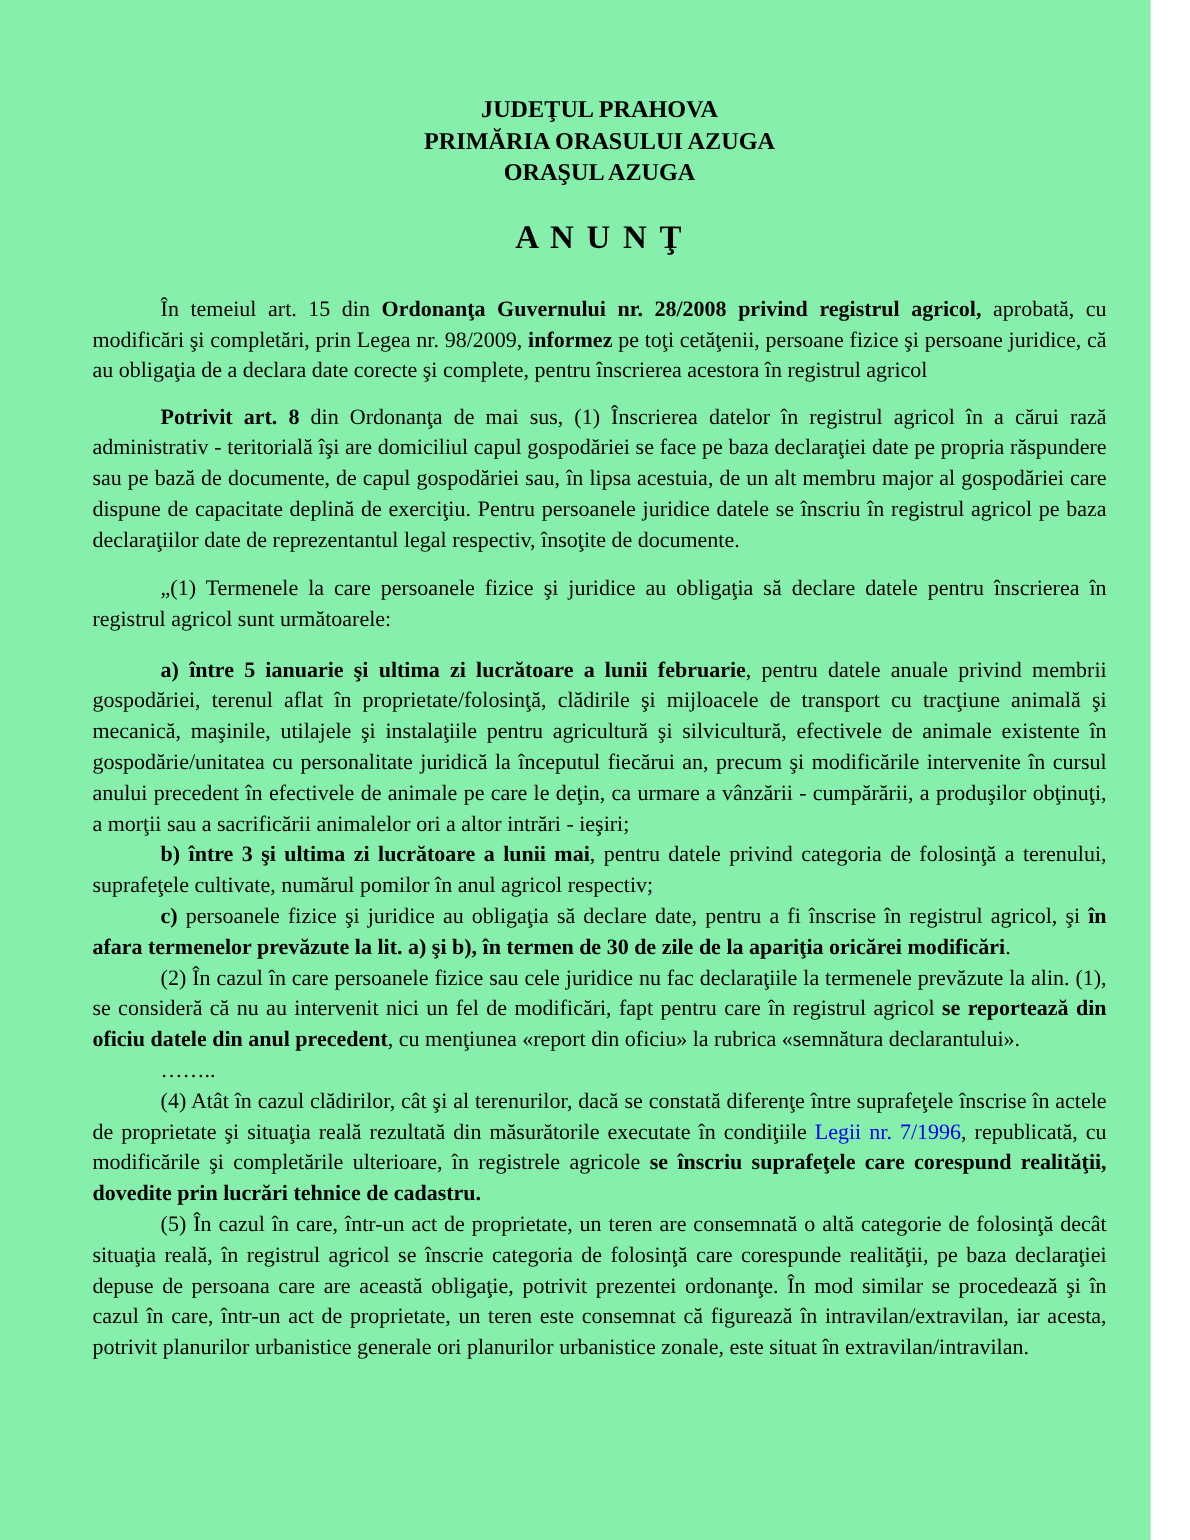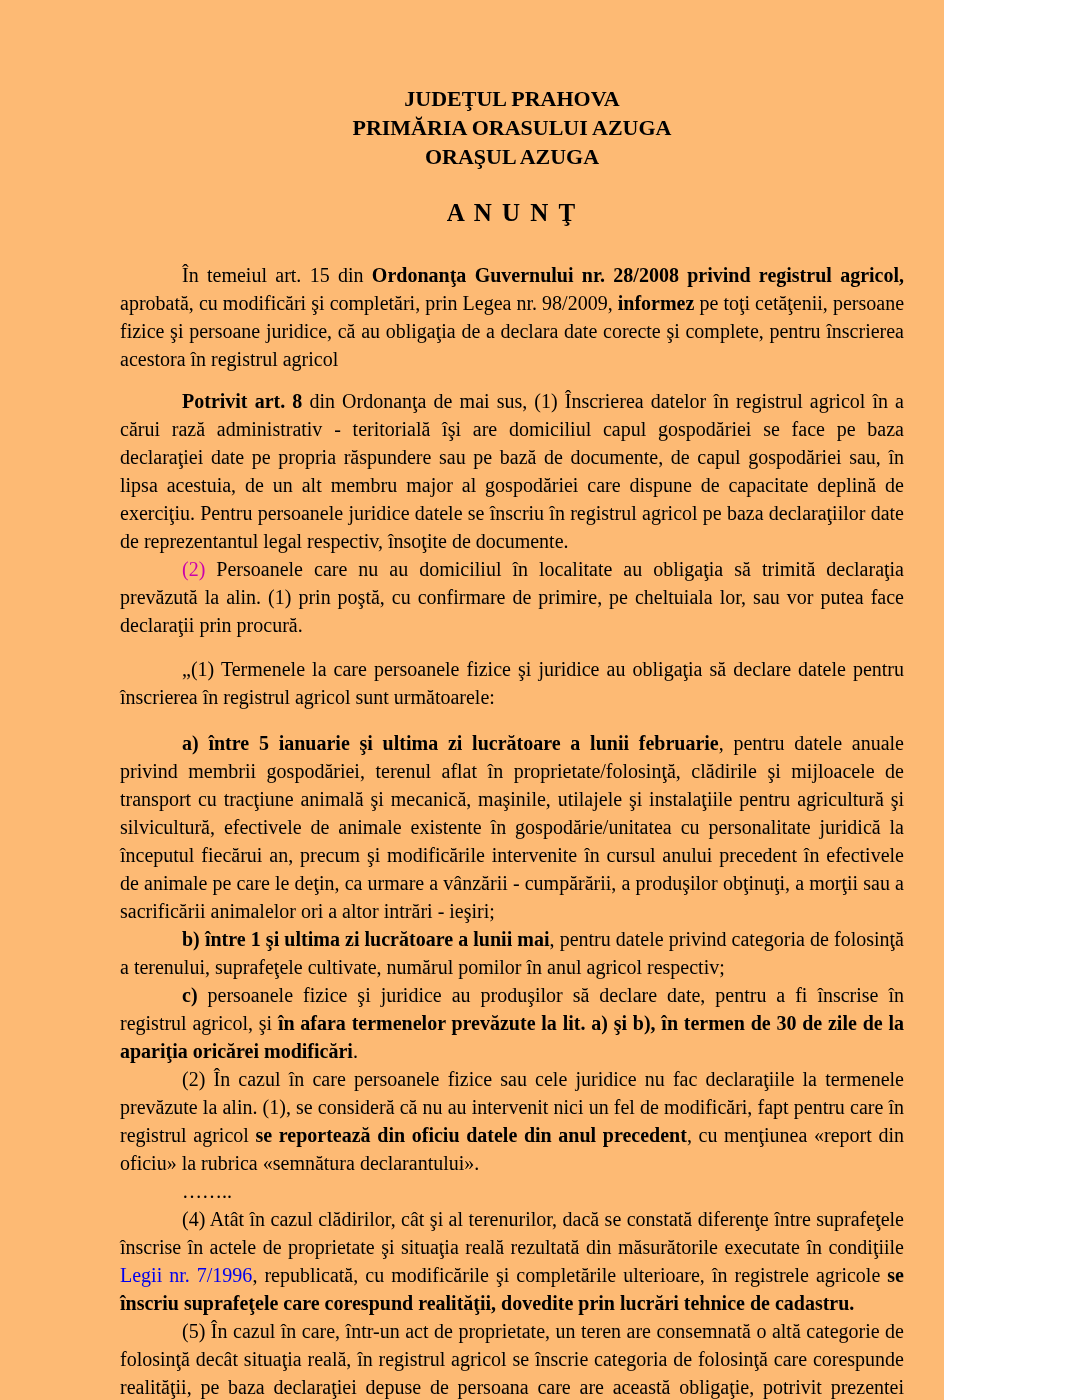--- a/index.html
+++ b/index.html
@@ -2,39 +2,39 @@
 <html><head>
 <meta charset="utf-8">
 <style>
   html, body {
     margin: 0;
     padding: 0;
     background: #ffffff;
   }
   .page {
     position: relative;
-    width: 944px;
+    width: 1046px;
     height: 1400px;
-    background: #fdba74;
+    background: #86efac;
     overflow: hidden;
     font-family: "Liberation Serif", "DejaVu Serif", serif;
     color: #000000;
     box-sizing: border-box;
-    padding: 84px 40px 40px 120px;
+    padding: 84px 40px 40px 84px;
   }
   .doc-header {
     text-align: center;
     font-weight: bold;
     font-size: 22px;
     line-height: 29px;
   }
   .doc-title {
     text-align: center;
     font-weight: bold;
-    font-size: 25px;
+    font-size: 30px;
     letter-spacing: 2px;
     margin-top: 28px;
     margin-bottom: 0;
   }
   .body-text {
     margin-top: 34px;
     font-size: 20px;
     line-height: 28px;
     text-align: justify;
   }
@@ -67,31 +67,30 @@
   </div>
 
   <div class="doc-title">A N U N Ţ</div>
 
   <div class="body-text">
 
     <p class="para"><span>În temeiul art. 15 din </span><span class="b">Ordonanţa Guvernului nr. 28/2008 privind registrul agricol,</span><span> aprobată, cu modificări şi completări, prin Legea nr. 98/2009, </span><span class="b">informez</span><span> pe toţi cetăţenii, persoane fizice şi persoane juridice, că au obligaţia de a declara date corecte şi complete, pentru înscrierea acestora în registrul agricol</span></p>
 
     <p class="para gap-sm"><span class="b">Potrivit art. 8</span><span> din Ordonanţa de mai sus, (1) Înscrierea datelor în registrul agricol în a cărui rază administrativ - teritorială îşi are domiciliul capul gospodăriei se face pe baza declaraţiei date pe propria răspundere sau pe bază de documente, de capul gospodăriei sau, în lipsa acestuia, de un alt membru major al gospodăriei care dispune de capacitate deplină de exerciţiu. Pentru persoanele juridice datele se înscriu în registrul agricol pe baza declaraţiilor date de reprezentantul legal respectiv, însoţite de documente.</span></p>
 
-    <p class="para"><span class="mk">(2)</span><span> Persoanele care nu au domiciliul în localitate au obligaţia să trimită declaraţia prevăzută la alin. (1) prin poştă, cu confirmare de primire, pe cheltuiala lor, sau vor putea face declaraţii prin procură.</span></p>
 
 
 
     <p class="para gap-md"><span>„(1) Termenele la care persoanele fizice şi juridice au obligaţia să declare datele pentru înscrierea în registrul agricol sunt următoarele:</span></p>
 
     <p class="para gap-lg"><span class="b">a) între 5 ianuarie şi ultima zi lucrătoare a lunii februarie</span><span>, pentru datele anuale privind membrii gospodăriei, terenul aflat în proprietate/folosinţă, clădirile şi mijloacele de transport cu tracţiune animală şi mecanică, maşinile, utilajele şi instalaţiile pentru agricultură şi silvicultură, efectivele de animale existente în gospodărie/unitatea cu personalitate juridică la începutul fiecărui an, precum şi modificările intervenite în cursul anului precedent în efectivele de animale pe care le deţin, ca urmare a vânzării - cumpărării, a produşilor obţinuţi, a morţii sau a sacrificării animalelor ori a altor intrări - ieşiri;</span></p>
 
-    <p class="para"><span class="b">b) între 1 şi ultima zi lucrătoare a lunii mai</span><span>, pentru datele privind categoria de folosinţă a terenului, suprafeţele cultivate, numărul pomilor în anul agricol respectiv;</span></p>
+    <p class="para"><span class="b">b) între 3 şi ultima zi lucrătoare a lunii mai</span><span>, pentru datele privind categoria de folosinţă a terenului, suprafeţele cultivate, numărul pomilor în anul agricol respectiv;</span></p>
 
-    <p class="para"><span class="b">c)</span><span> persoanele fizice şi juridice au produşilor să declare date, pentru a fi înscrise în registrul agricol, şi </span><span class="b">în afara termenelor prevăzute la lit. a) şi b), în termen de 30 de zile de la apariţia oricărei modificări</span><span>.</span></p>
+    <p class="para"><span class="b">c)</span><span> persoanele fizice şi juridice au obligaţia să declare date, pentru a fi înscrise în registrul agricol, şi </span><span class="b">în afara termenelor prevăzute la lit. a) şi b), în termen de 30 de zile de la apariţia oricărei modificări</span><span>.</span></p>
 
     <p class="para"><span>(2) În cazul în care persoanele fizice sau cele juridice nu fac declaraţiile la termenele prevăzute la alin. (1), se consideră că nu au intervenit nici un fel de modificări, fapt pentru care în registrul agricol </span><span class="b">se reportează din oficiu datele din anul precedent</span><span>, cu menţiunea «report din oficiu» la rubrica «semnătura declarantului».</span></p>
 
     <p class="para"><span>……..</span></p>
 
     <p class="para"><span>(4) Atât în cazul clădirilor, cât şi al terenurilor, dacă se constată diferenţe între suprafeţele înscrise în actele de proprietate şi situaţia reală rezultată din măsurătorile executate în condiţiile </span><span class="link">Legii nr. 7/1996</span><span>, republicată, cu modificările şi completările ulterioare, în registrele agricole </span><span class="b">se înscriu suprafeţele care corespund realităţii, dovedite prin lucrări tehnice de cadastru.</span></p>
 
     <p class="para"><span>(5) În cazul în care, într-un act de proprietate, un teren are consemnată o altă categorie de folosinţă decât situaţia reală, în registrul agricol se înscrie categoria de folosinţă care corespunde realităţii, pe baza declaraţiei depuse de persoana care are această obligaţie, potrivit prezentei ordonanţe. În mod similar se procedează şi în cazul în care, într-un act de proprietate, un teren este consemnat că figurează în intravilan/extravilan, iar acesta, potrivit planurilor urbanistice generale ori planurilor urbanistice zonale, este situat în extravilan/intravilan.</span></p>
 
   </div>

